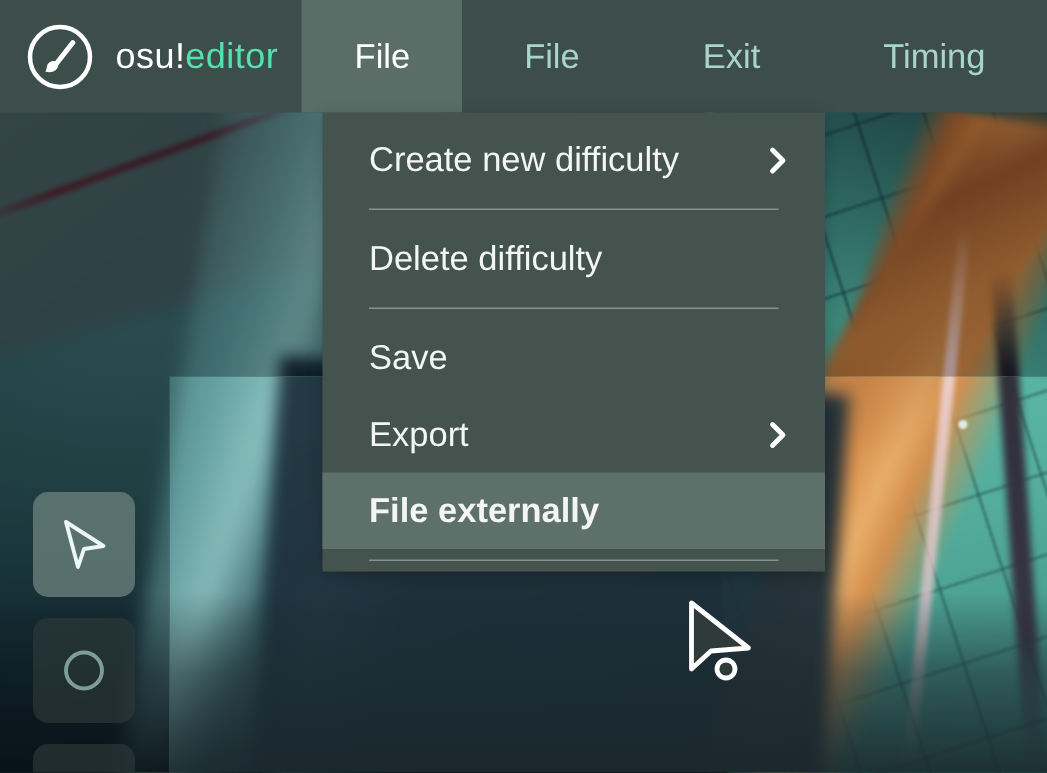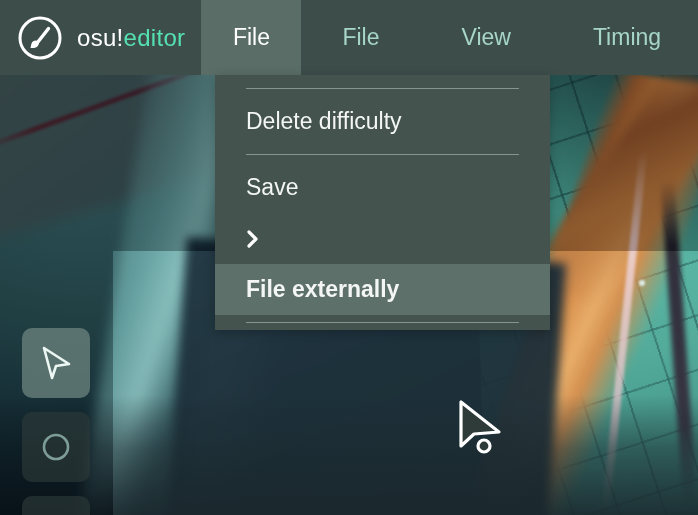--- a/index.html
+++ b/index.html
@@ -391,50 +391,59 @@
           <circle cx="23" cy="23" r="20" fill="none" stroke="#ffffff" stroke-width="3"></circle>
           <path d="M31.5 13.5 L20.5 27.5" stroke="#ffffff" stroke-width="3.4" stroke-linecap="round"></path>
           <path d="M20.8 26.2 C18.6 25.0 15.8 25.6 14.6 28.2 C13.8 29.9 14.4 31.6 13.2 32.6 C15.6 33.6 19.0 33.2 20.8 31.0 C22.2 29.3 22.3 27.2 20.8 26.2 Z" fill="#ffffff"></path>
         </svg>
       </span>
       <span class="brand-text"><span class="brand-osu">osu!</span><span class="brand-editor">editor</span></span>
     </div>
 
     <div class="menu-item" id="menu-file">File</div>
     <div class="menu-item">File</div>
-    <div class="menu-item">View</div>
+    <div class="menu-item">Exit</div>
     <div class="menu-item">Timing</div>
     <div class="menu-spacer"></div>
 
   </div>
 
   <div class="dropdown">
 
-
-
-    <div class="dd-sep"></div>
-
     <div class="dd-item">
-      <span class="dd-label">Delete difficulty</span>
-    </div>
-
-    <div class="dd-sep"></div>
-
-    <div class="dd-item">
-      <span class="dd-label">Save</span>
-    </div>
-
-    <div class="dd-item">
+      <span class="dd-label">Create new difficulty</span>
       <span class="dd-chevron">
         <svg width="13" height="20" viewBox="0 0 13 20" fill="none">
           <path d="M3 3 L10 10 L3 17" stroke="#ffffff" stroke-width="3.2" stroke-linecap="round" stroke-linejoin="round"></path>
         </svg>
       </span>
     </div>
 
+
+    <div class="dd-sep"></div>
+
+    <div class="dd-item">
+      <span class="dd-label">Delete difficulty</span>
+    </div>
+
+    <div class="dd-sep"></div>
+
+    <div class="dd-item">
+      <span class="dd-label">Save</span>
+    </div>
+
+    <div class="dd-item">
+      <span class="dd-label">Export</span>
+      <span class="dd-chevron">
+        <svg width="13" height="20" viewBox="0 0 13 20" fill="none">
+          <path d="M3 3 L10 10 L3 17" stroke="#ffffff" stroke-width="3.2" stroke-linecap="round" stroke-linejoin="round"></path>
+        </svg>
+      </span>
+    </div>
+
     <div class="dd-item highlight">
       <span class="dd-label">File externally</span>
     </div>
 
     <div class="dd-sep"></div>
 
 
   </div>
 
   <div class="cursor">

